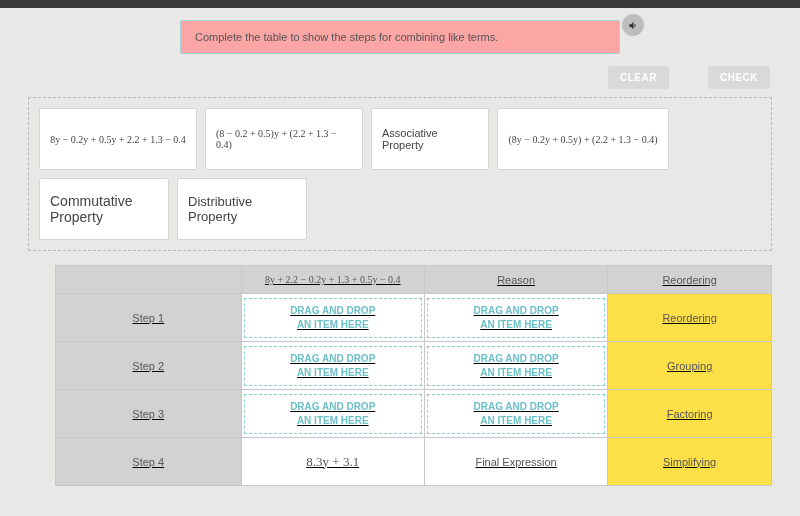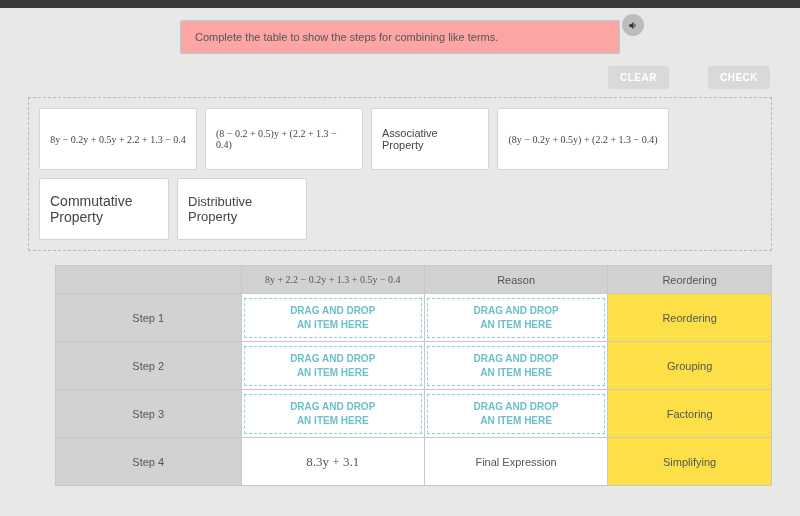--- a/index.html
+++ b/index.html
@@ -12,21 +12,21 @@
 .btn-row { display: flex; justify-content: flex-end; gap: 8px; padding: 4px 30px 8px 0; }
 .btn { background: #d9d9d9; color: #fff; font-size: 10px; padding: 6px 12px; border-radius: 3px; border: none; cursor: pointer; font-weight: bold; letter-spacing: 0.5px; margin-left: 31px; }
 .tiles-wrap { margin: 0 28px; border: 1px dashed #b8b8b8; padding: 10px; display: flex; flex-wrap: wrap; gap: 8px; }
 .tile { background: #fff; border: 1px solid #d4d4d4; border-radius: 2px; height: 62px; display: flex; align-items: center; justify-content: center; font-size: 10px; color: #444; cursor: move; padding: 4px 10px; font-family: 'Times New Roman', serif; }
 .tile.t1 { width: 158px; }
 .tile.t2 { width: 158px; }
 .tile.t3 { width: 118px; font-family: Arial, sans-serif; font-size: 11px; }
 .tile.t4 { width: 172px; }
 .tile.t5 { width: 130px; font-family: Liberation Sans, sans-serif; font-size: 14px; }
 .tile.t6 { width: 130px; font-family: Arial, sans-serif; font-size: 13px; }
-.table-wrap { margin: 14px 28px 0 55px; }
+.table-wrap { margin: 14px 28px 0 55px; text-decoration: underline; }
 table { border-collapse: collapse; width: 100%; }
 th, td { border: 1px solid #c8c8c8; text-align: center; font-size: 11px; color: #555; }
 th { background: #d2d2d2; height: 28px; font-weight: normal; }
 th.expr { font-family: 'Times New Roman', serif; font-size: 10px; }
 td.step-label { background: #d2d2d2; width: 170px; height: 48px; }
 td.dropzone { background: #fff; width: 168px; }
 .dz-inner { margin: 2px; border: 1.5px dashed #8bd0d6; height: 40px; display: flex; flex-direction: column; align-items: center; justify-content: center; color: #6cc0c8; font-size: 10px; font-weight: bold; line-height: 1.4; }
 td.explain { background: #fde047; width: 150px; }
 td.final-expr { background: #fff; font-family: 'Times New Roman', serif; font-size: 13px; height: 36px; }
 td.final-txt { background: #fff; }

